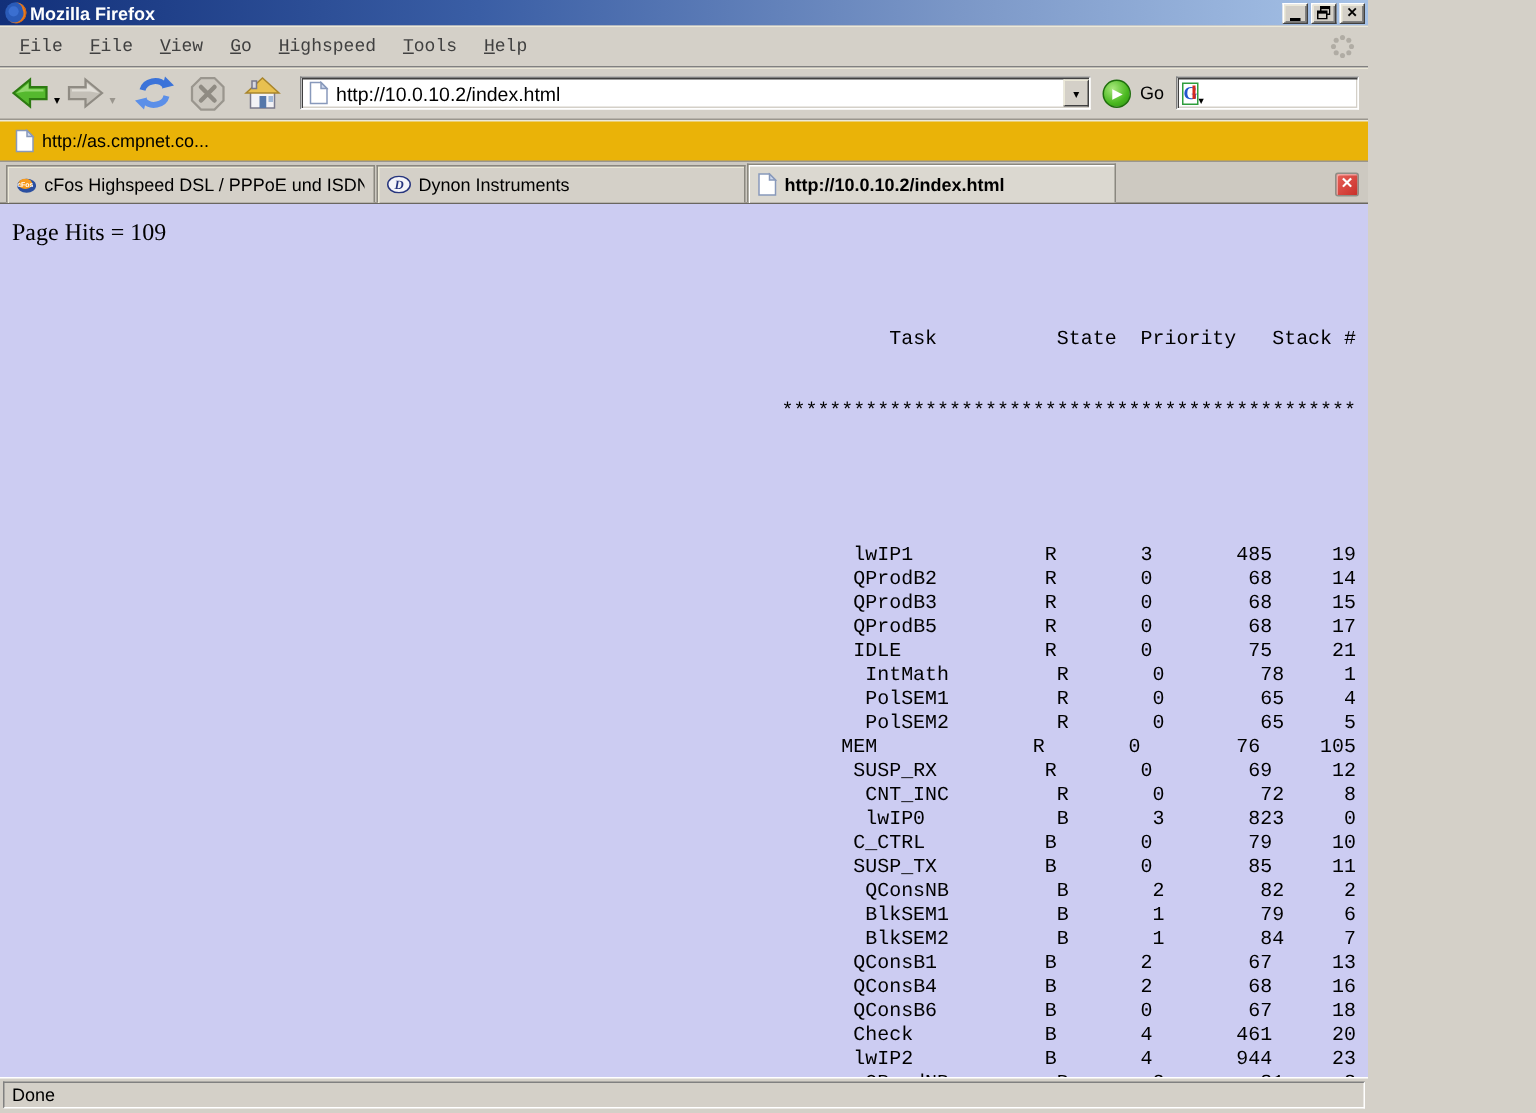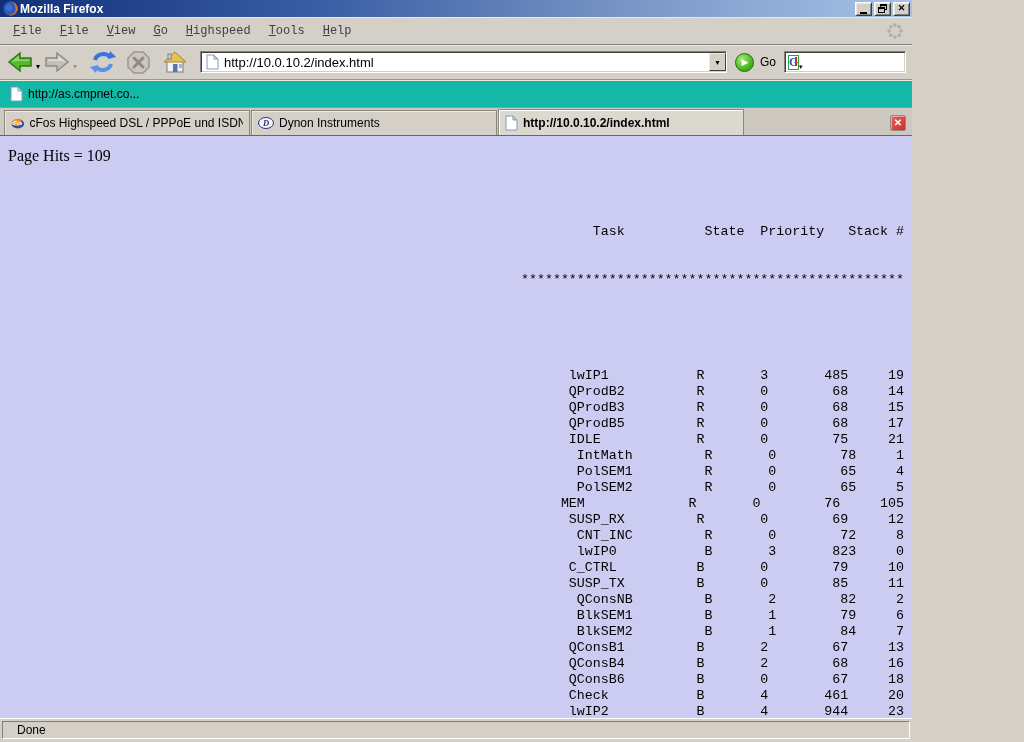--- a/index.html
+++ b/index.html
@@ -76,21 +76,21 @@
   .g-icon { width: 15px; height: 15px; border: 1px solid #2f9e3c; position: relative;
     display: flex; align-items: center; justify-content: center;
     font-family: "Liberation Serif", serif; font-weight: bold; font-size: 12px; color: #2255cc; }
   .g-icon .g-bar { position: absolute; right: 1px; top: 1px; width: 2px; height: 9px; background: #d42a1e; }
   .g-caret { position: absolute; left: 14px; bottom: 1px; font-size: 7px; color: #000; }
   .searchbox input { flex: 1 1 auto; border: none; outline: none; background: transparent;
     font-size: 12px; height: 16px; margin-left: 4px; }
 
   
   .bookmarksbar {
-    height: 28px; flex: 0 0 28px; background: #14b8a6;
+    height: 28px; flex: 0 0 28px; background: #eab308;
     border-bottom: 1px solid #9a968e; box-shadow: inset 0 1px 0 #ece9d8;
     display: flex; align-items: center; padding: 0 6px;
   }
   .bookmark-item { display: flex; align-items: center; padding: 2px 4px; }
   .bookmark-item .label { margin-left: 5px; font-size: 12px; color: #000; }
 
   
   .tabbar {
     height: 28px; flex: 0 0 28px; background: #cdc9c1;
     border-bottom: 1px solid #6a675f;
@@ -113,34 +113,34 @@
     background: linear-gradient(135deg, #e8625a, #c9302a);
     border: 1px solid #8f8d86; border-radius: 2px;
     display: flex; align-items: center; justify-content: center;
     color: #fff; font-size: 10px; font-weight: bold; line-height: 1;
     box-shadow: inset 1px 1px 0 rgba(255,255,255,.45);
   }
 
   
   .content { flex: 1 1 auto; background: #ccccf2; overflow: hidden; padding: 0 8px; }
   .page-hits { font-family: "Liberation Serif", serif; font-size: 16px; color: #000;
-    margin: 11px 0 27px 0; }
+    margin: 11px 0 21px 0; }
   .task-table { font-family: "Liberation Mono", "DejaVu Sans Mono", monospace;
     font-size: 13.3px; line-height: 16px; color: #000; white-space: pre; }
   .task-table .hline, .task-table .trow { white-space: pre; text-align: right; }
   .task-table .blank { height: 16px; }
 
   
   .statusbar {
     height: 24px; flex: 0 0 24px; background: #d4d0c8;
     border-top: 1px solid #fff; padding: 2px 2px 3px 2px; display: flex;
   }
   .status-panel {
     flex: 1 1 auto; border: 1px solid; border-color: #808080 #fff #fff #808080;
-    display: flex; align-items: center; padding-left: 14px; font-size: 12px; color: #000;
+    display: flex; align-items: center; padding-left: 5px; font-size: 12px; color: #000;
   }
 </style>
 </head>
 <body>
 
 <div class="window">
 
   <div class="titlebar">
     <svg class="app-icon" viewBox="0 0 16 16">
       <circle cx="8" cy="8" r="7.5" fill="#2a5bb8"></circle>

